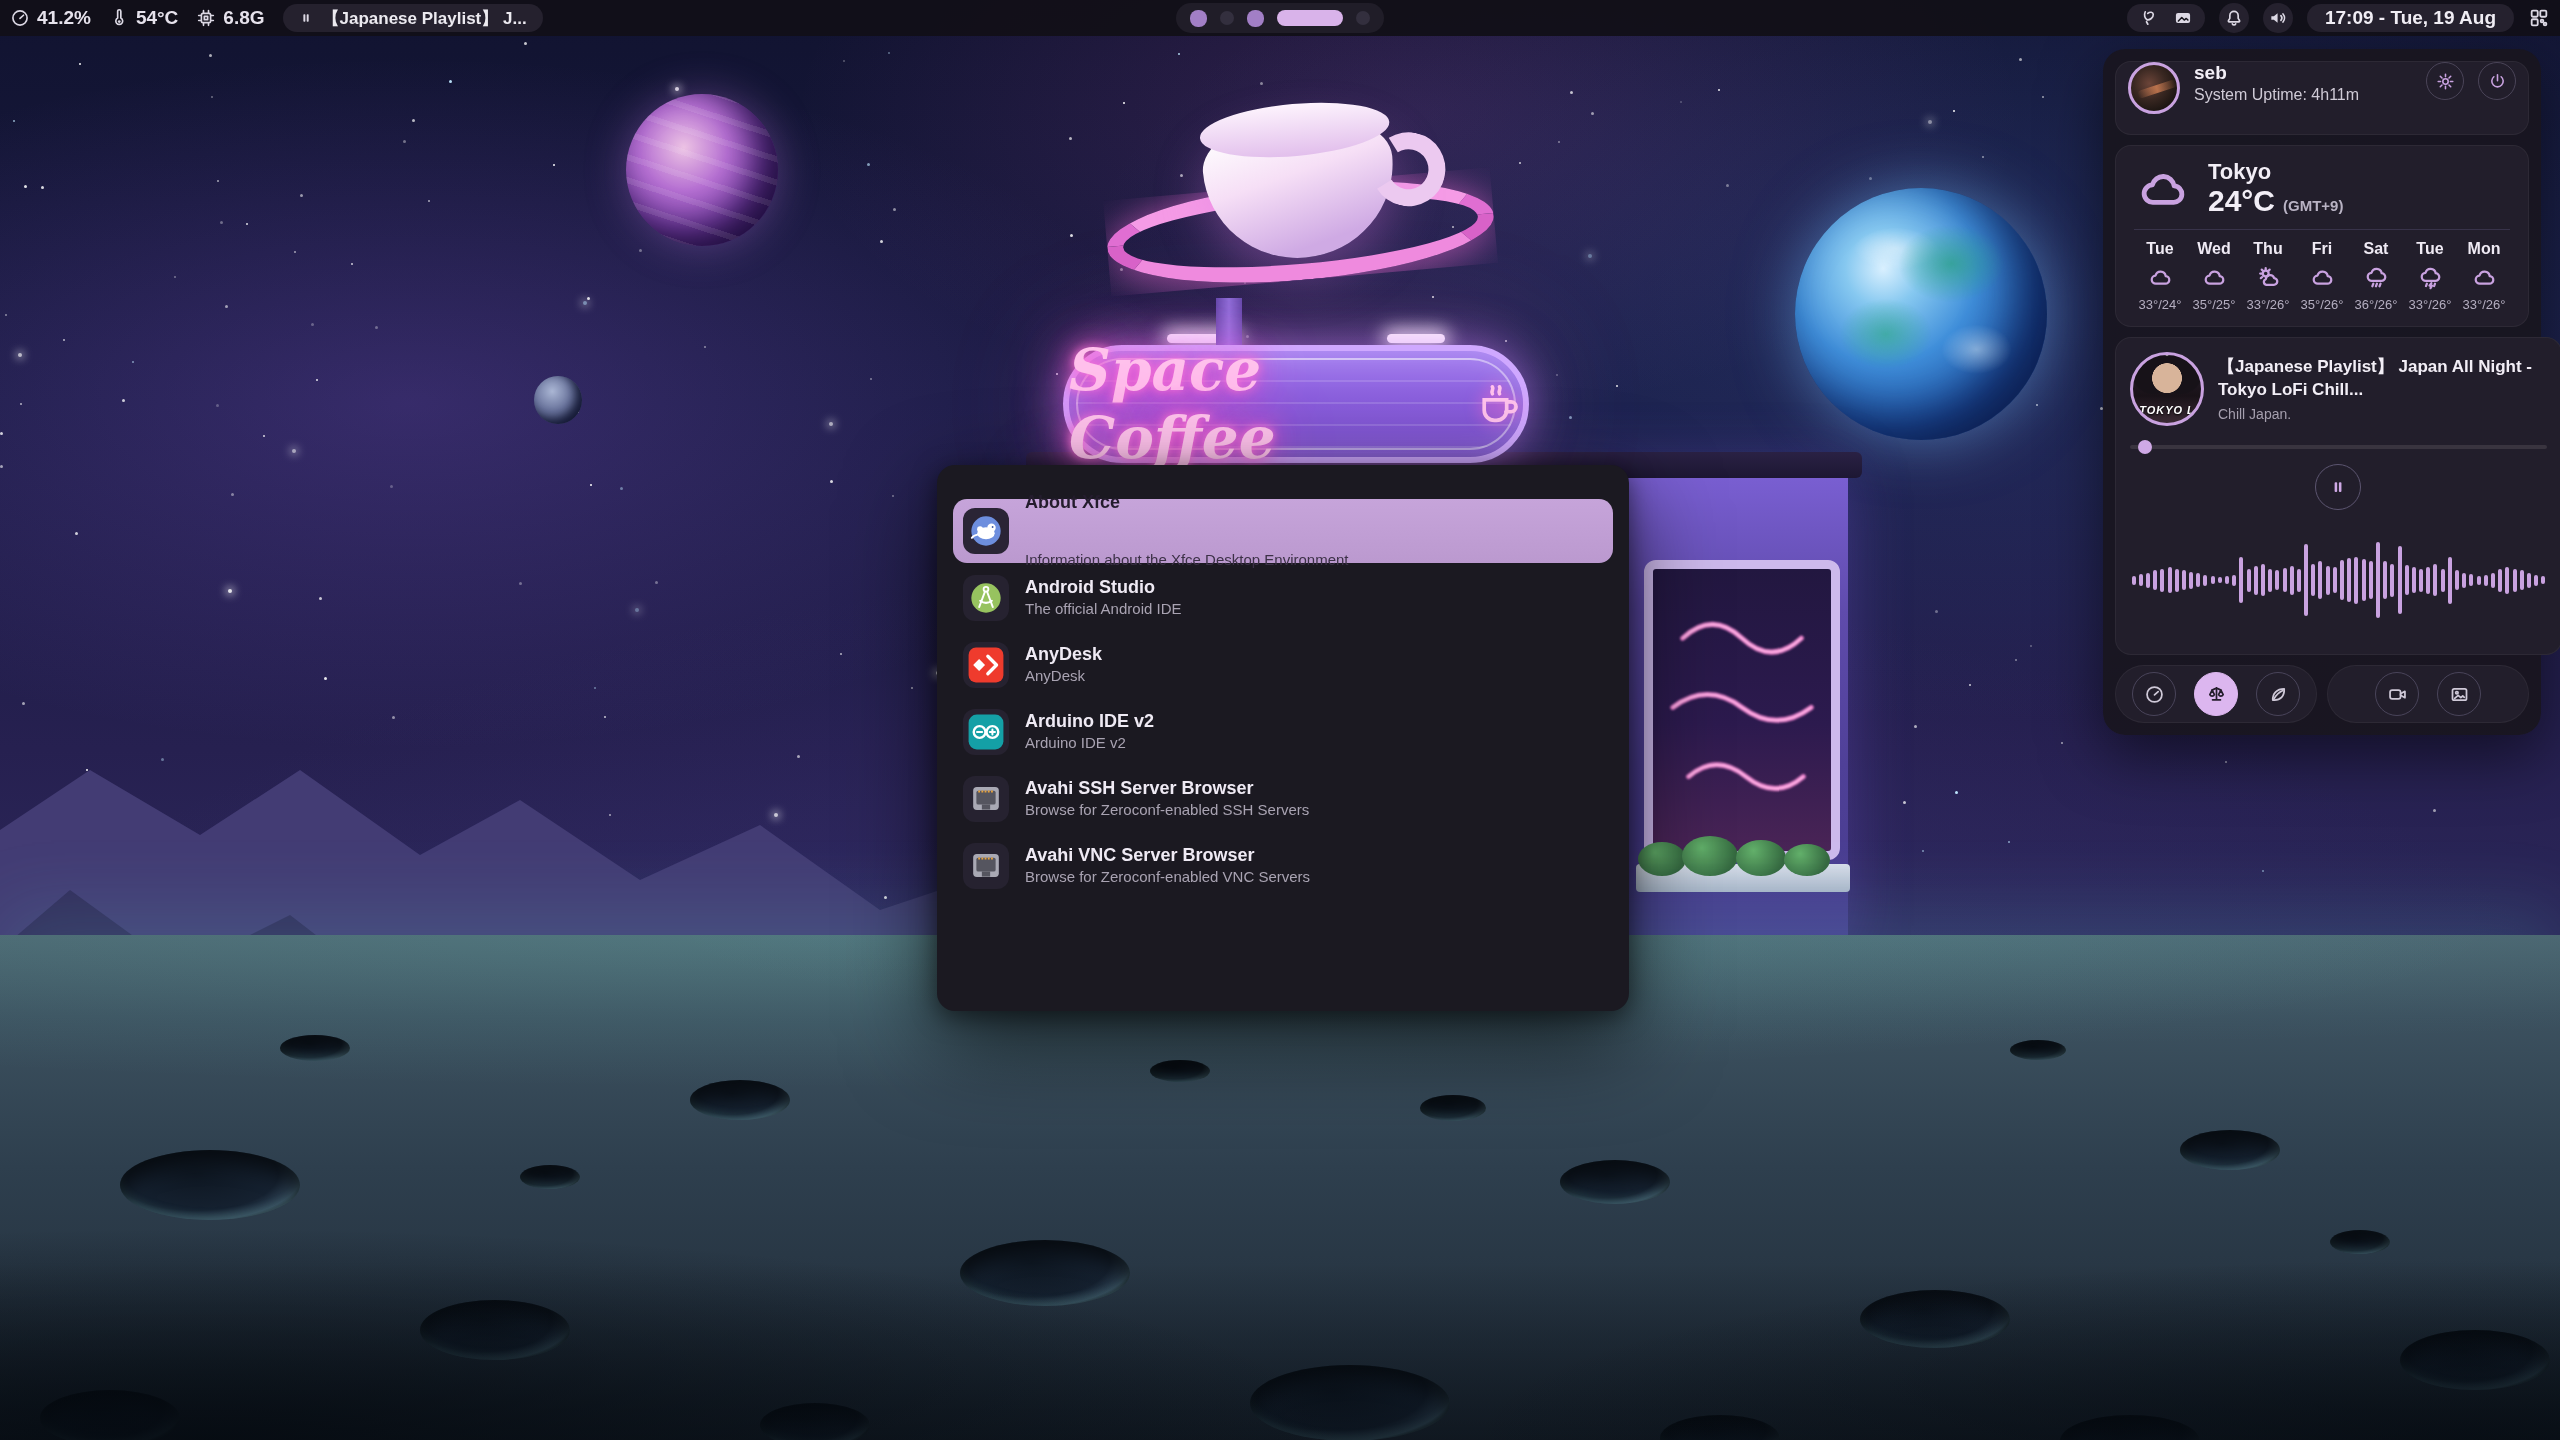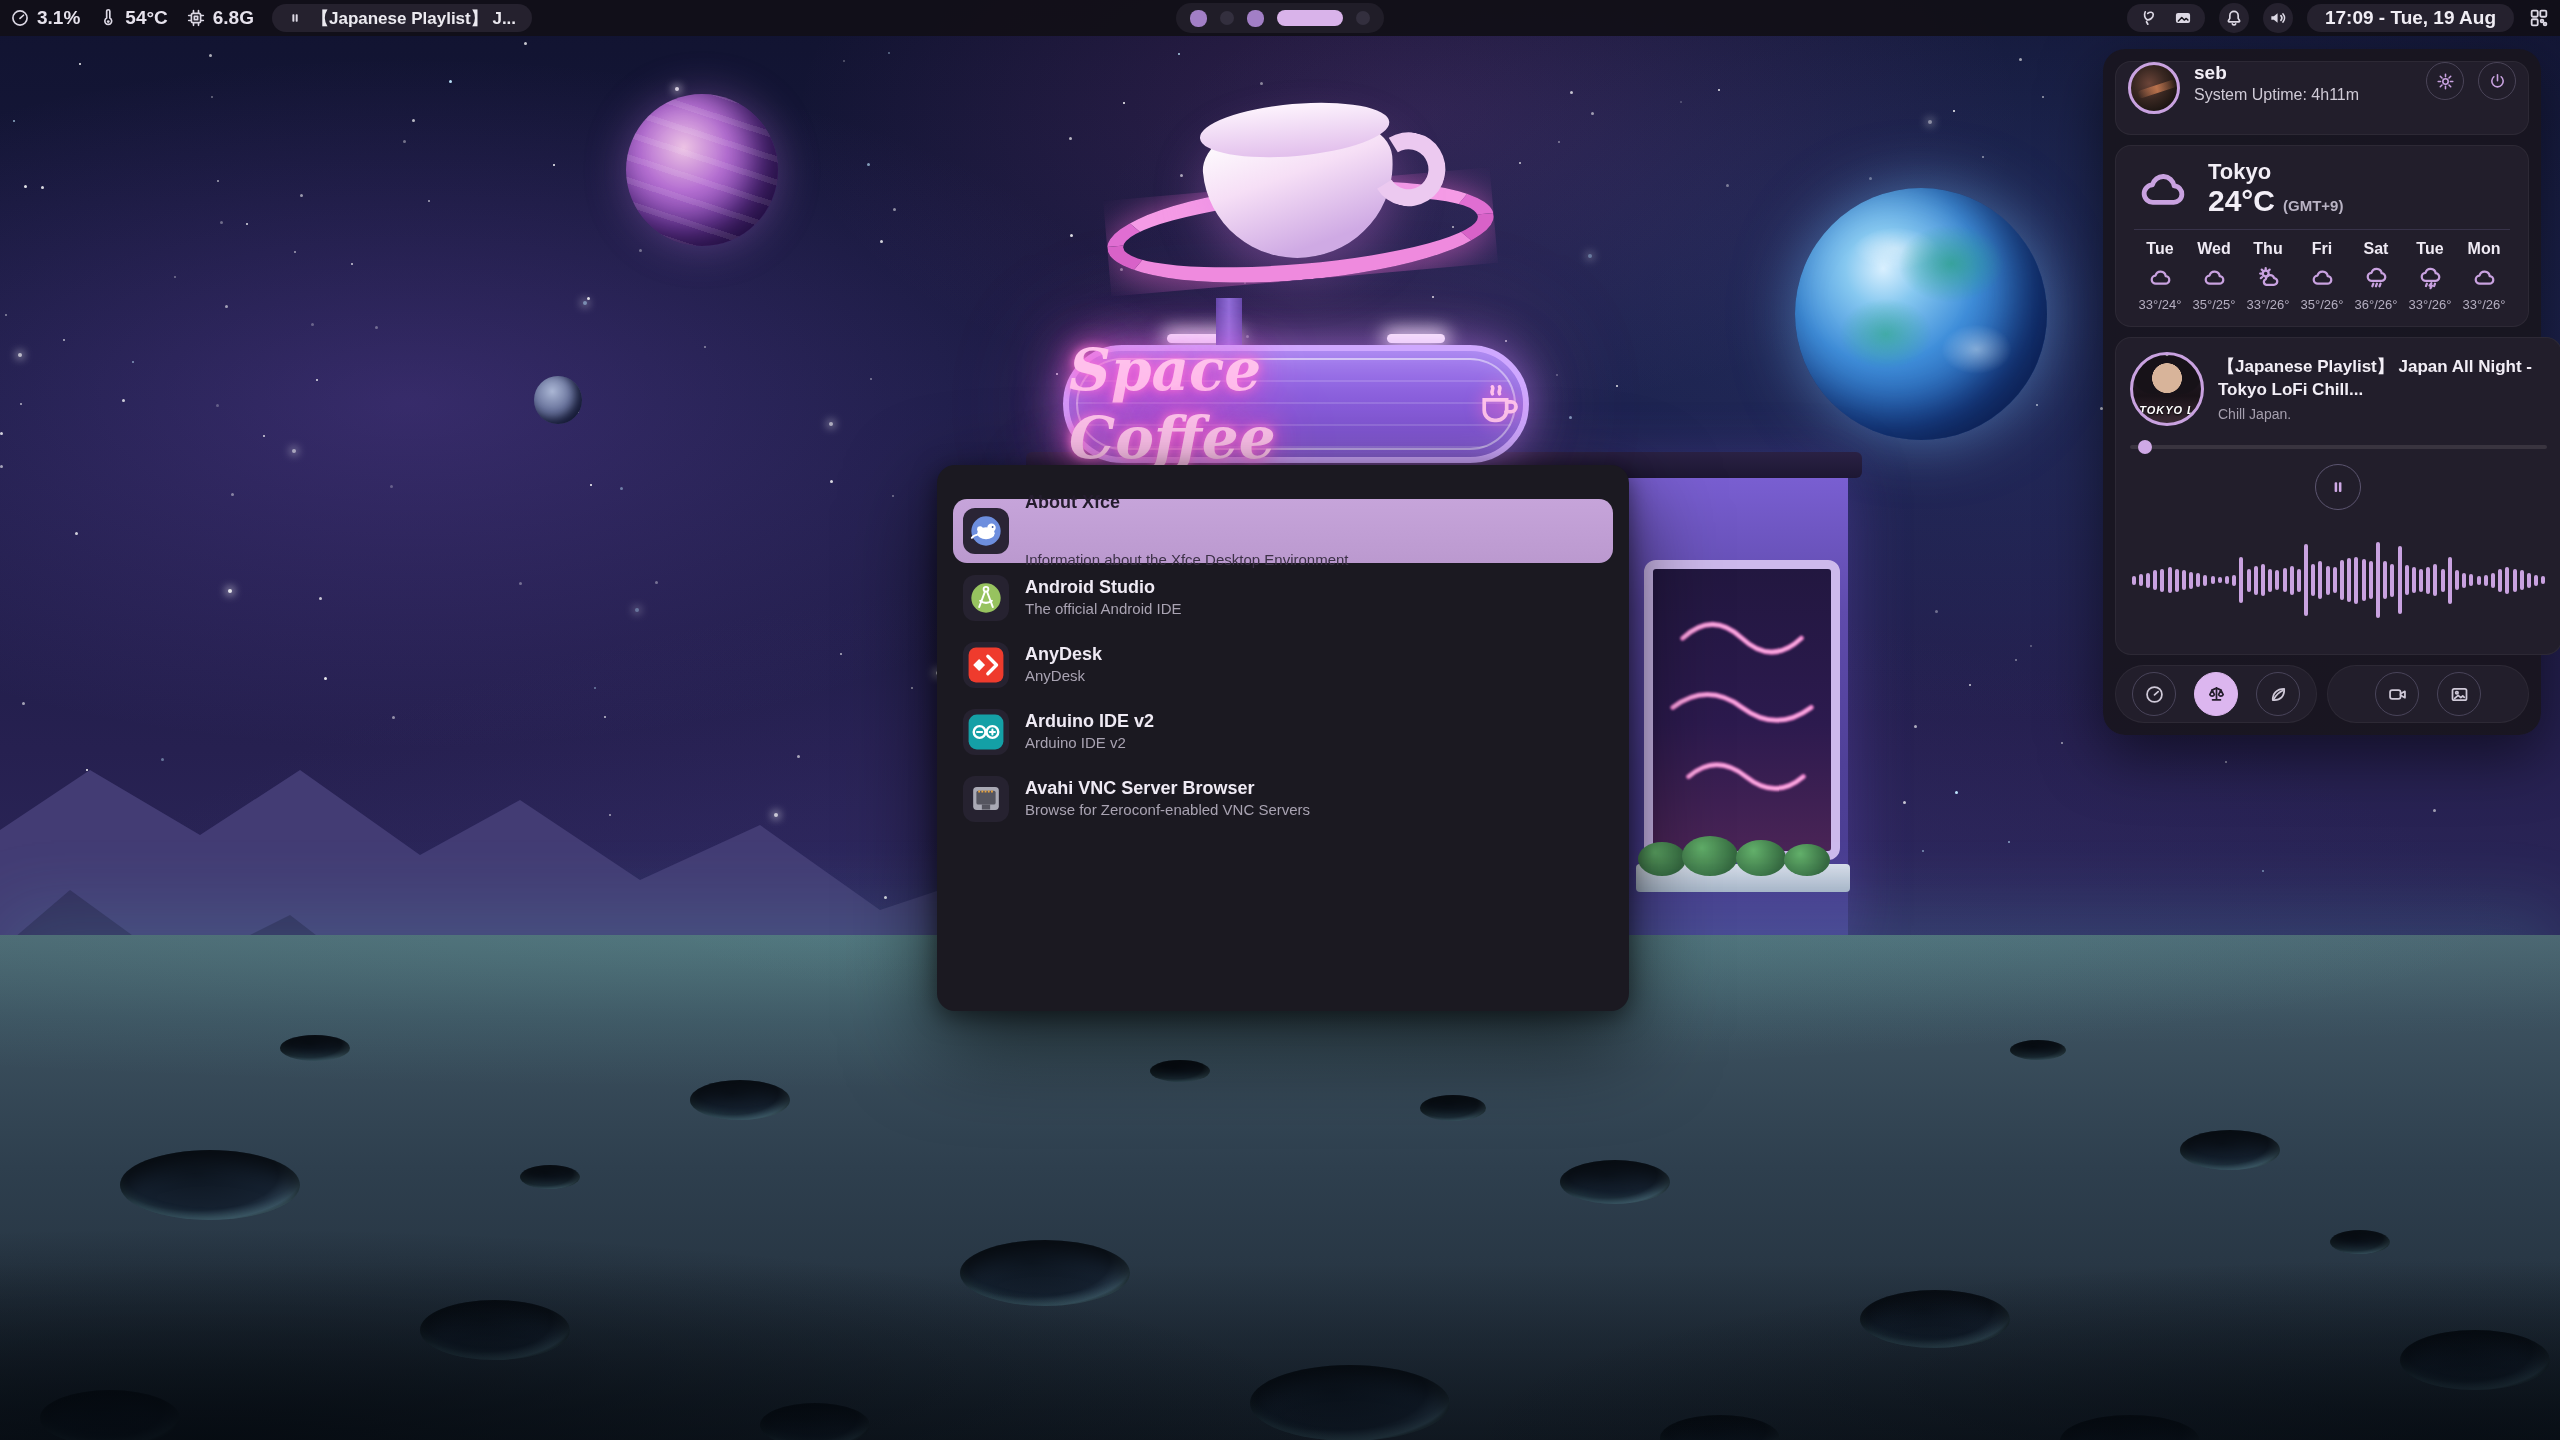--- a/index.html
+++ b/index.html
@@ -460,21 +460,21 @@
   <header class="topbar">
     <div class="tb-group">
       <div class="tb-group" id="tb-stats">
           <div class="tb-stat">
             <span class="tb-ic">
               <svg viewBox="0 0 24 24" fill="none" stroke="currentColor" stroke-width="2" stroke-linecap="round" stroke-linejoin="round">
                 <circle cx="12" cy="12" r="8.5"></circle>
                 <path d="M12 12.5l4.2-3.8"></path>
               </svg>
             </span>
-                 <span>3.1%</span>
+                 <span>41.2%</span>
           </div>
           <div class="tb-stat">
             <span class="tb-ic">
               <svg viewBox="0 0 24 24" fill="none" stroke="currentColor" stroke-width="2" stroke-linecap="round" stroke-linejoin="round">
                 <path d="M10.4 4a1.9 1.9 0 0 1 3.8 0v8a4.1 4.1 0 1 1-3.8 0z"></path>
                 <circle cx="12.3" cy="16.3" r="1.7" fill="currentColor" stroke="none"></circle>
               </svg>
             </span>
                  <span>54°C</span>
           </div>
@@ -602,20 +602,34 @@
               <rect x="5" y="5" width="38" height="38" rx="9" fill="#14a0a6"></rect>
               <circle cx="17" cy="24" r="6.4" fill="none" stroke="#fff" stroke-width="2.6"></circle>
               <circle cx="31" cy="24" r="6.4" fill="none" stroke="#fff" stroke-width="2.6"></circle>
               <path d="M14.2 24h5.6" stroke="#fff" stroke-width="2.2" stroke-linecap="round"></path>
               <path d="M28.2 24h5.6M31 21.2v5.6" stroke="#fff" stroke-width="2.2" stroke-linecap="round"></path>
             </svg>
           </span>
      <span class="app-txt">
        <span class="app-title">Arduino IDE v2</span>
        <span class="app-desc">Arduino IDE v2</span>
+     </span>
+        </div>
+        <div class="app-row">
+          <span class="app-ic">
+            <svg viewBox="0 0 48 48">
+              <rect x="10" y="11" width="28" height="25" rx="4" fill="#a9a9b4"></rect>
+              <rect x="13.5" y="15" width="21" height="15" rx="2" fill="#55555f"></rect>
+              <path d="M15.5 15.8h2M19 15.8h2M22.5 15.8h2M26 15.8h2M29.5 15.8h2" stroke="#e8a33d" stroke-width="2"></path>
+              <rect x="19.5" y="30" width="9" height="5.5" fill="#55555f"></rect>
+            </svg>
+          </span>
+     <span class="app-txt">
+       <span class="app-title">Avahi SSH Server Browser</span>
+       <span class="app-desc">Browse for Zeroconf-enabled SSH Servers</span>
      </span>
         </div>
         <div class="app-row">
           <span class="app-ic">
             <svg viewBox="0 0 48 48">
               <rect x="10" y="11" width="28" height="25" rx="4" fill="#a9a9b4"></rect>
               <rect x="13.5" y="15" width="21" height="15" rx="2" fill="#55555f"></rect>
               <path d="M15.5 15.8h2M19 15.8h2M22.5 15.8h2M26 15.8h2M29.5 15.8h2" stroke="#e8a33d" stroke-width="2"></path>
               <rect x="19.5" y="30" width="9" height="5.5" fill="#55555f"></rect>
             </svg>

